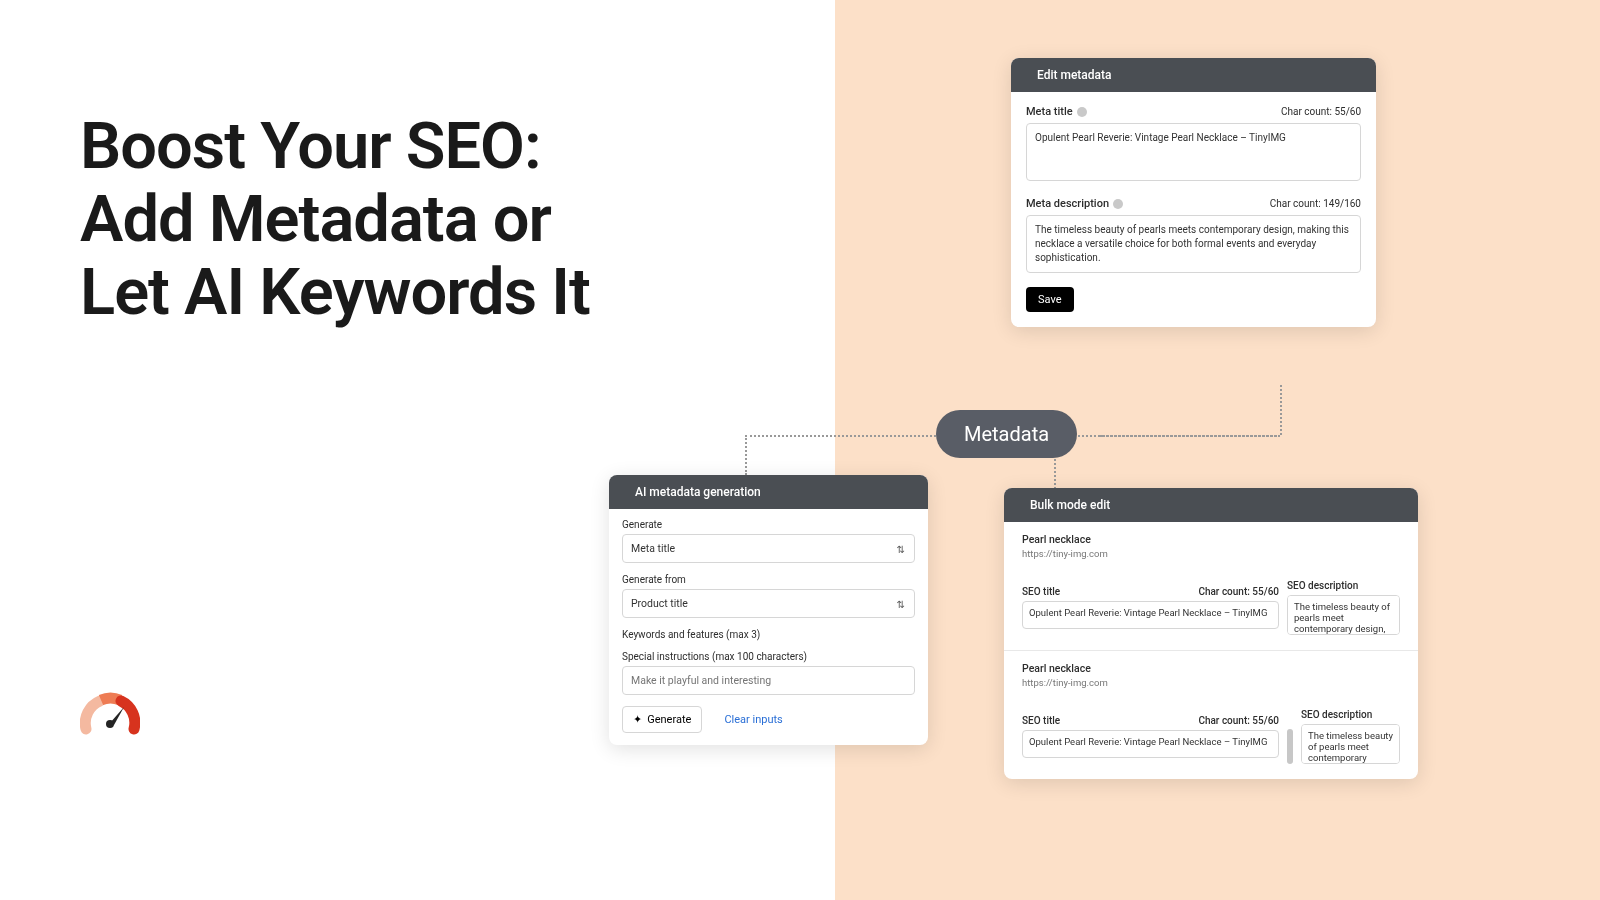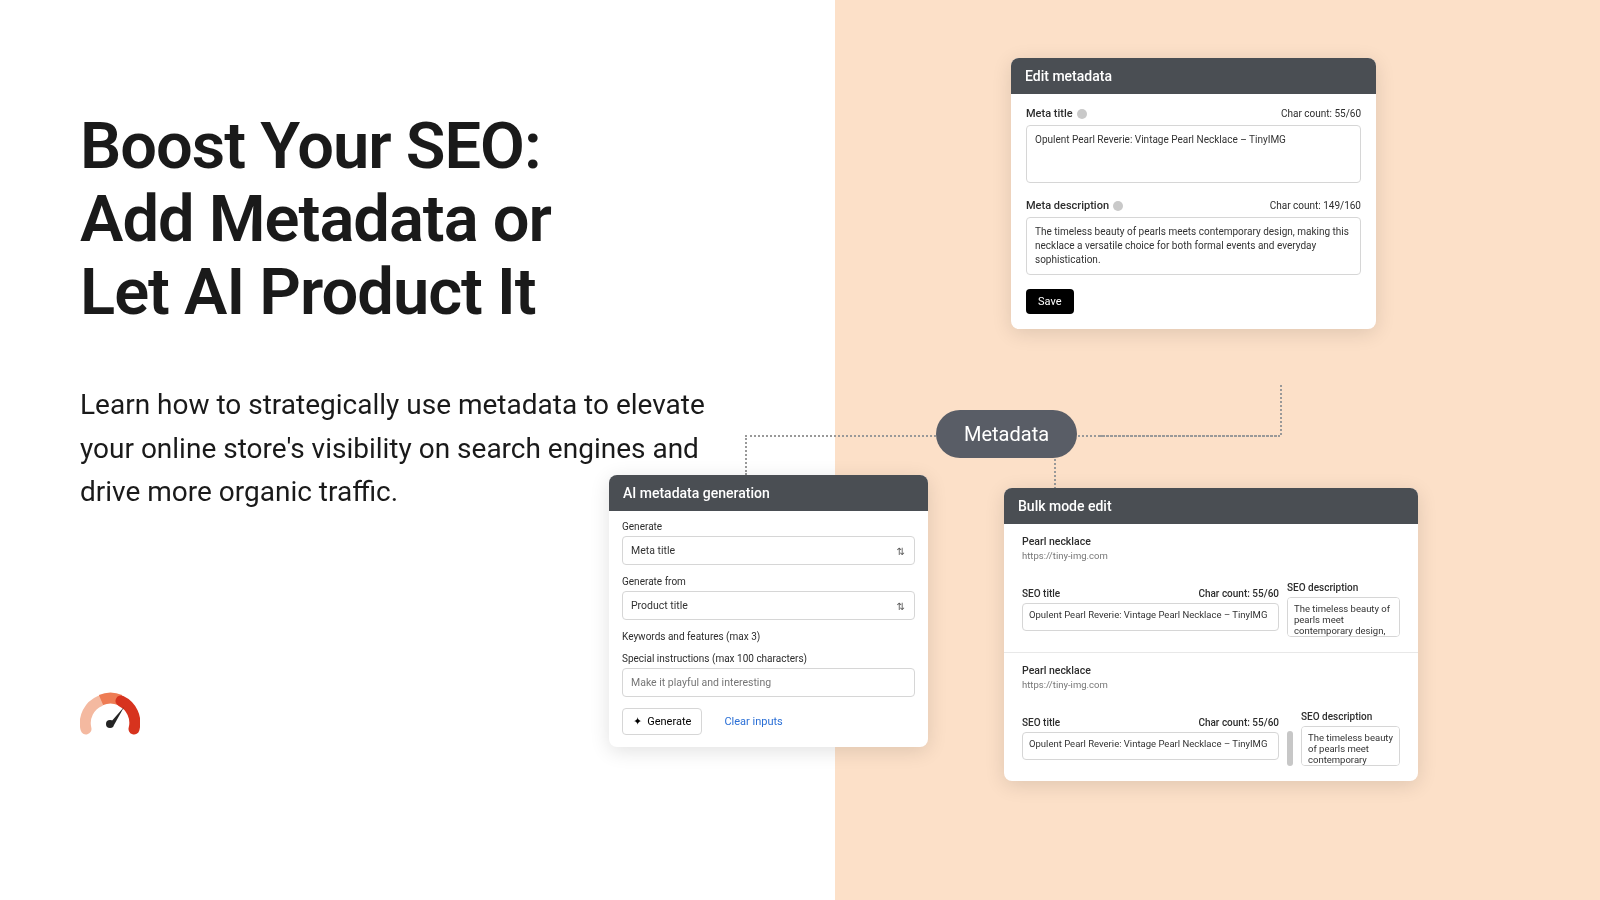--- a/index.html
+++ b/index.html
@@ -7,21 +7,21 @@
 .peach-bg { position: absolute; right: 0; top: 0; width: 765px; height: 900px; background: #fce0c8; }
 .left-content { position: absolute; left: 80px; top: 110px; width: 660px; }
 .headline { font-weight: 600; font-size: 65px; line-height: 1.12; color: #1a1a1a; letter-spacing: -1px; }
 .subtext { margin-top: 55px; font-size: 28px; line-height: 1.55; color: #1a1a1a; font-weight: 400; }
 .logo { position: absolute; left: 80px; bottom: 165px; display: flex; align-items: center; gap: 14px; }
 .logo-icon svg { display: block; }
 .logo-text { font-size: 36px; font-weight: 700; letter-spacing: 0.5px; color: #1a1a1a; font-family: "Segoe UI", sans-serif; }
 
 
 .panel { position: absolute; background: #fff; border-radius: 8px; box-shadow: 0 4px 20px rgba(0,0,0,.12); overflow: hidden; }
-.panel-header { background: #4a4e53; color: #fff; font-size: 14px; font-weight: 500; padding: 10px 14px; }
+.panel-header { background: #4a4e53; color: #fff; font-size: 12px; font-weight: 500; padding: 10px 26px; }
 
 
 .edit-meta { top: 58px; left: 1011px; width: 365px; }
 .edit-body { padding: 13px 15px 15px; }
 .row-between { display: flex; justify-content: space-between; align-items: center; }
 .field-label { font-size: 11px; font-weight: 500; color: #2d2d2d; display:flex; align-items:center; gap:4px;}
 .info-dot { width: 10px; height: 10px; border-radius: 50%; background:#c9c9c9; display:inline-block;}
 .char-count { font-size: 10px; color: #2d2d2d; }
 .meta-textarea { width: 100%; border: 1px solid #d6d6d6; border-radius: 4px; padding: 7px 8px; font-size: 10px; color: #333; resize: none; margin-top: 5px; line-height:1.4;}
 .btn-save { background: #000000; color: #fff; border: none; border-radius: 4px; font-size: 11px; padding: 6px 12px; margin-top: 10px; cursor:pointer;}
@@ -74,23 +74,22 @@
 </style>
 </head>
 <body>
 
 <div class="peach-bg"></div>
 
 <div class="left-content">
   <h1 class="headline">
     <span>Boost Your SEO:</span><br>
     <span>Add Metadata or</span><br>
-    <span>Let AI Product It</span>
+    <span>Let AI Keywords It</span>
   </h1>
-  <p class="subtext">Learn how to strategically use metadata to elevate your online store's visibility on search engines and drive more organic traffic.</p>
 </div>
 
 <div class="logo">
   <span class="logo-icon">
     <svg width="60" height="44" viewBox="0 0 60 44">
       <path d="M 6 38 A 24 24 0 0 1 20 10" fill="none" stroke="#f4b9a0" stroke-width="11" stroke-linecap="round"></path>
       <path d="M 21 9 A 24 24 0 0 1 40 9" fill="none" stroke="#ee7c54" stroke-width="11" stroke-linecap="butt"></path>
       <path d="M 41 10 A 24 24 0 0 1 54 38" fill="none" stroke="#d7331e" stroke-width="11" stroke-linecap="round"></path>
       <polygon points="30,32 44,16 34,34" fill="#242424"></polygon>
       <circle cx="30" cy="33" r="4" fill="#242424"></circle>

